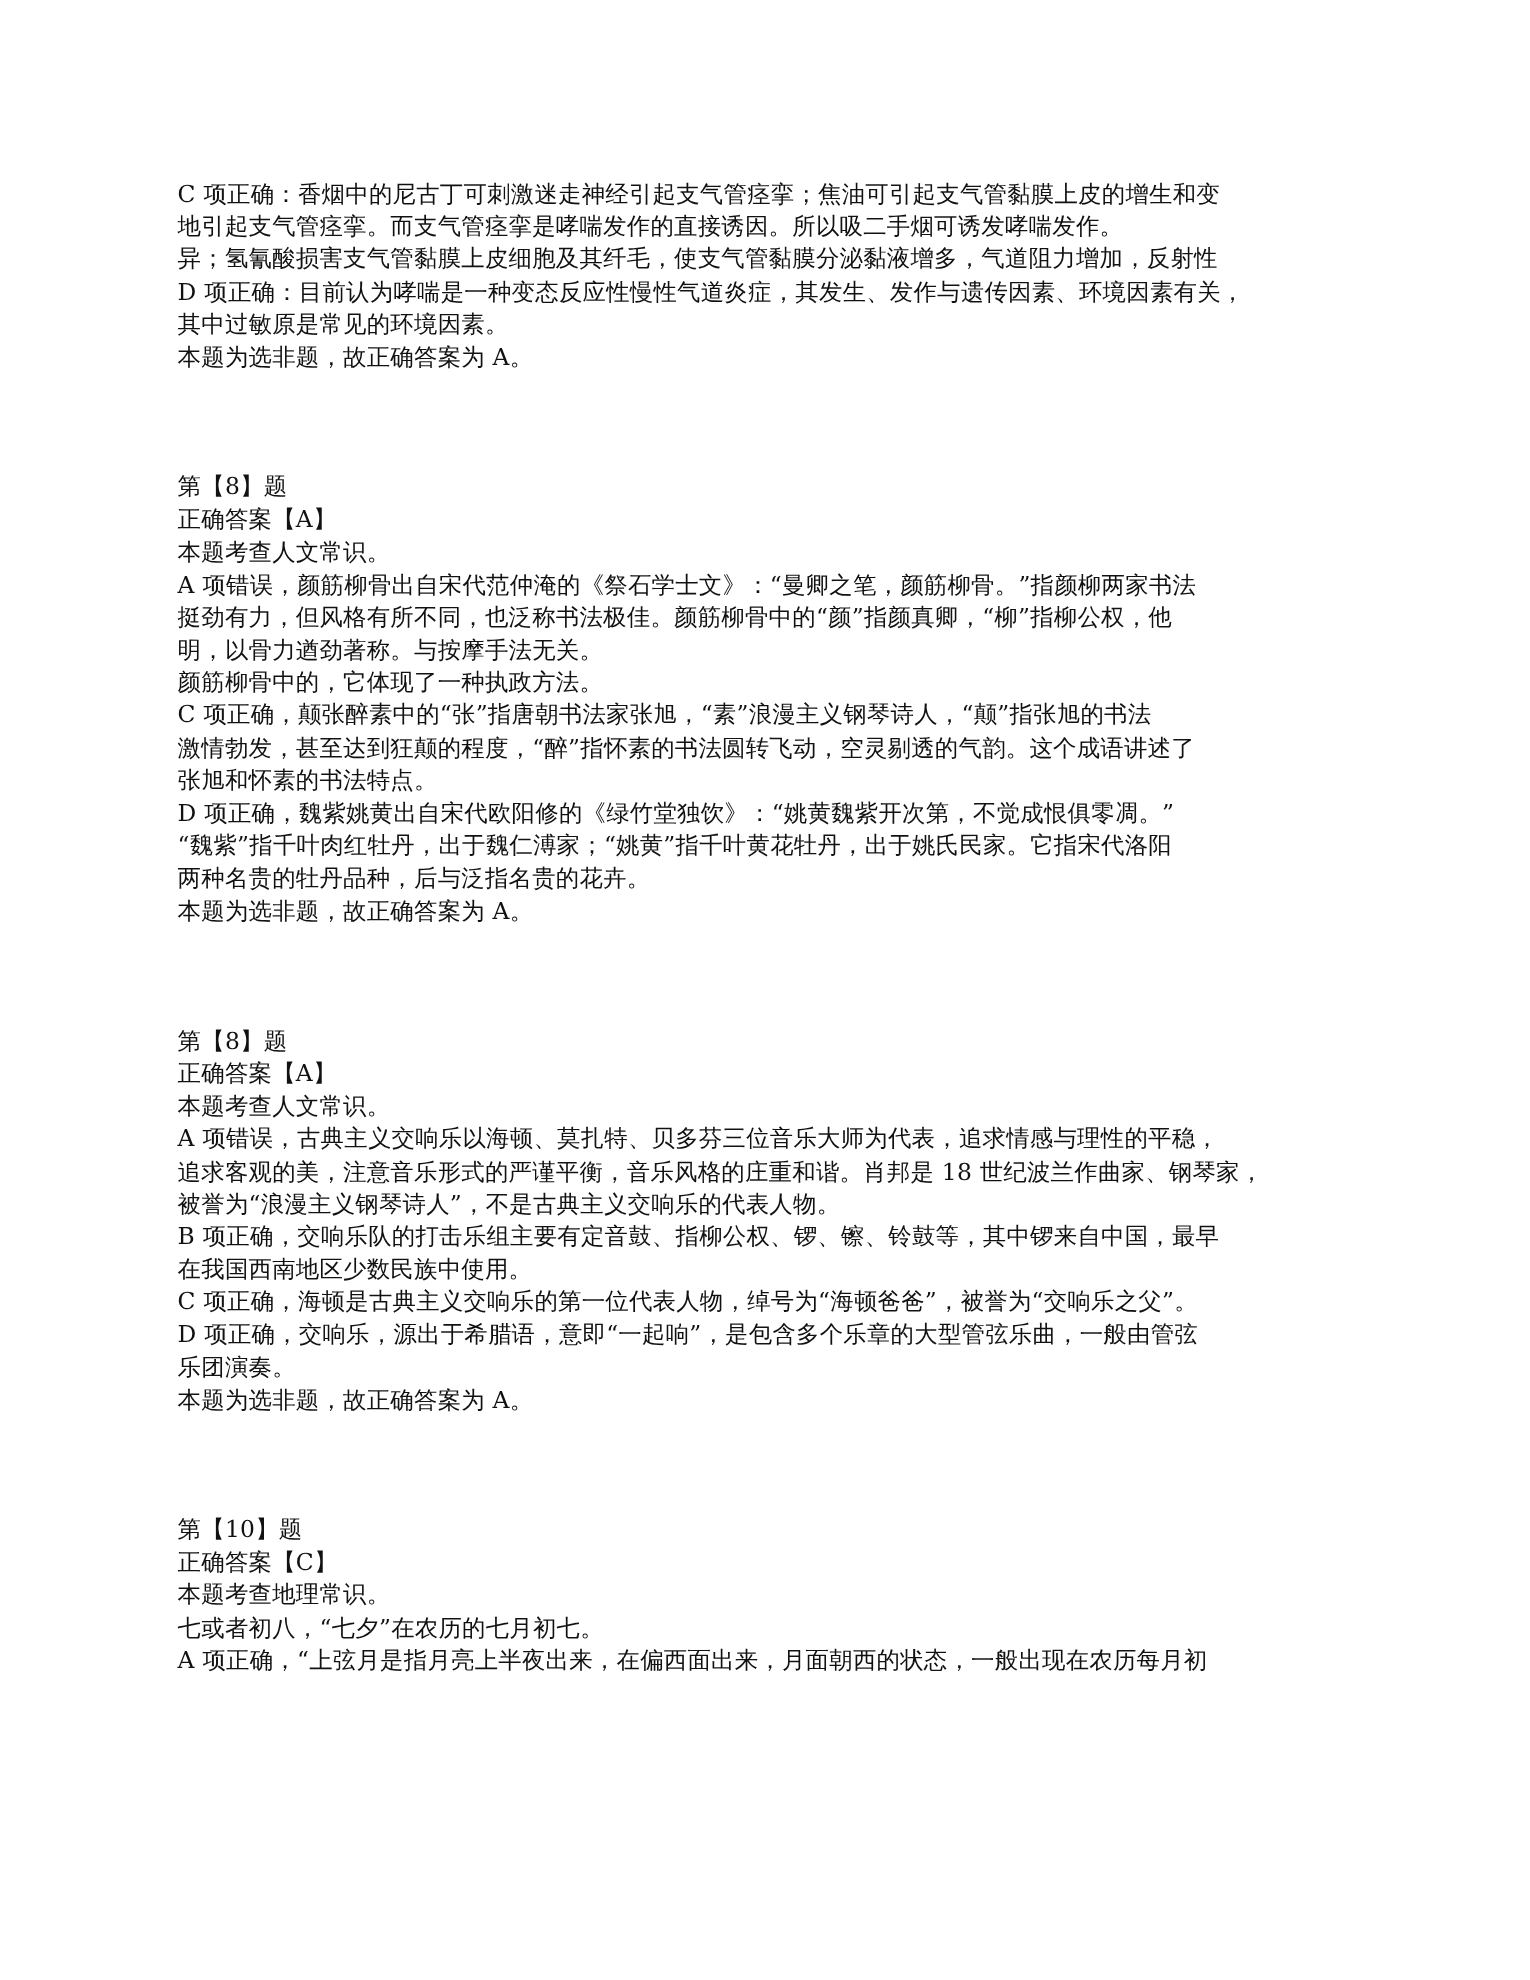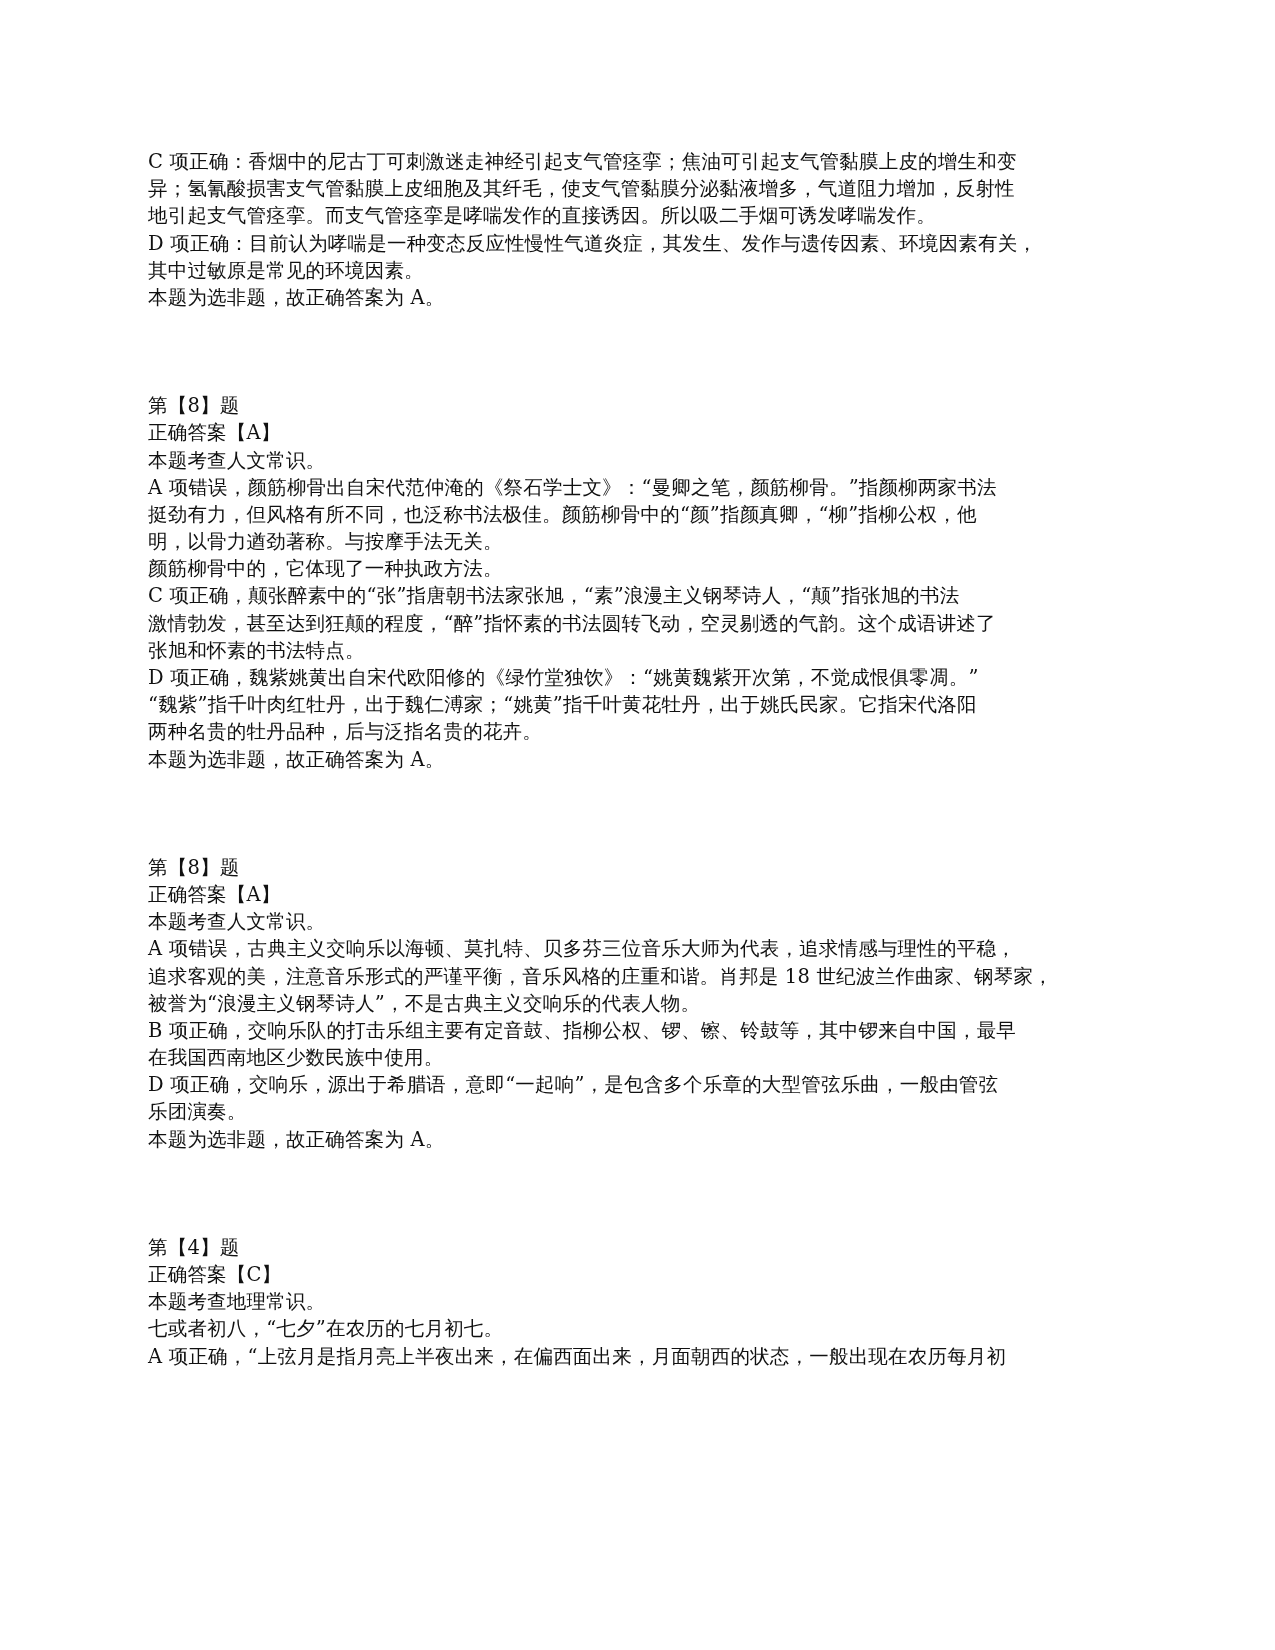--- a/index.html
+++ b/index.html
@@ -31,22 +31,22 @@
     .block { margin: 0; }
     .gap { height: 81px; }
   </style>
 </head>
 <body>
 
 <div class="page">
 
   <div class="block">
     <div class="line">C 项正确：香烟中的尼古丁可刺激迷走神经引起支气管痉挛；焦油可引起支气管黏膜上皮的增生和变</div>
+    <div class="line">地引起支气管痉挛。而支气管痉挛是哮喘发作的直接诱因。所以吸二手烟可诱发哮喘发作。</div>
     <div class="line">异；氢氰酸损害支气管黏膜上皮细胞及其纤毛，使支气管黏膜分泌黏液增多，气道阻力增加，反射性</div>
-    <div class="line">地引起支气管痉挛。而支气管痉挛是哮喘发作的直接诱因。所以吸二手烟可诱发哮喘发作。</div>
     <div class="line">D 项正确：目前认为哮喘是一种变态反应性慢性气道炎症，其发生、发作与遗传因素、环境因素有关，</div>
     <div class="line">其中过敏原是常见的环境因素。</div>
     <div class="line">本题为选非题，故正确答案为 A。</div>
   </div>
 
   <div class="gap"></div>
 
   <div class="block">
     <div class="line">第【8】题</div>
     <div class="line">正确答案【A】</div>
@@ -68,28 +68,29 @@
 
   <div class="block">
     <div class="line">第【8】题</div>
     <div class="line">正确答案【A】</div>
     <div class="line">本题考查人文常识。</div>
     <div class="line">A 项错误，古典主义交响乐以海顿、莫扎特、贝多芬三位音乐大师为代表，追求情感与理性的平稳，</div>
     <div class="line">追求客观的美，注意音乐形式的严谨平衡，音乐风格的庄重和谐。肖邦是 18 世纪波兰作曲家、钢琴家，</div>
     <div class="line">被誉为“浪漫主义钢琴诗人”，不是古典主义交响乐的代表人物。</div>
     <div class="line">B 项正确，交响乐队的打击乐组主要有定音鼓、指柳公权、锣、镲、铃鼓等，其中锣来自中国，最早</div>
     <div class="line">在我国西南地区少数民族中使用。</div>
+    <div class="line">C 项正确，海顿是古典主义交响乐的第一位代表人物，绰号为“海顿爸爸”，被誉为“交响乐之父”。</div>
     <div class="line">D 项正确，交响乐，源出于希腊语，意即“一起响”，是包含多个乐章的大型管弦乐曲，一般由管弦</div>
     <div class="line">乐团演奏。</div>
     <div class="line">本题为选非题，故正确答案为 A。</div>
   </div>
 
   <div class="gap"></div>
 
   <div class="block">
-    <div class="line">第【4】题</div>
+    <div class="line">第【10】题</div>
     <div class="line">正确答案【C】</div>
     <div class="line">本题考查地理常识。</div>
     <div class="line">七或者初八，“七夕”在农历的七月初七。</div>
     <div class="line">A 项正确，“上弦月是指月亮上半夜出来，在偏西面出来，月面朝西的状态，一般出现在农历每月初</div>
   </div>
 
 </div>
 
 </body></html>

